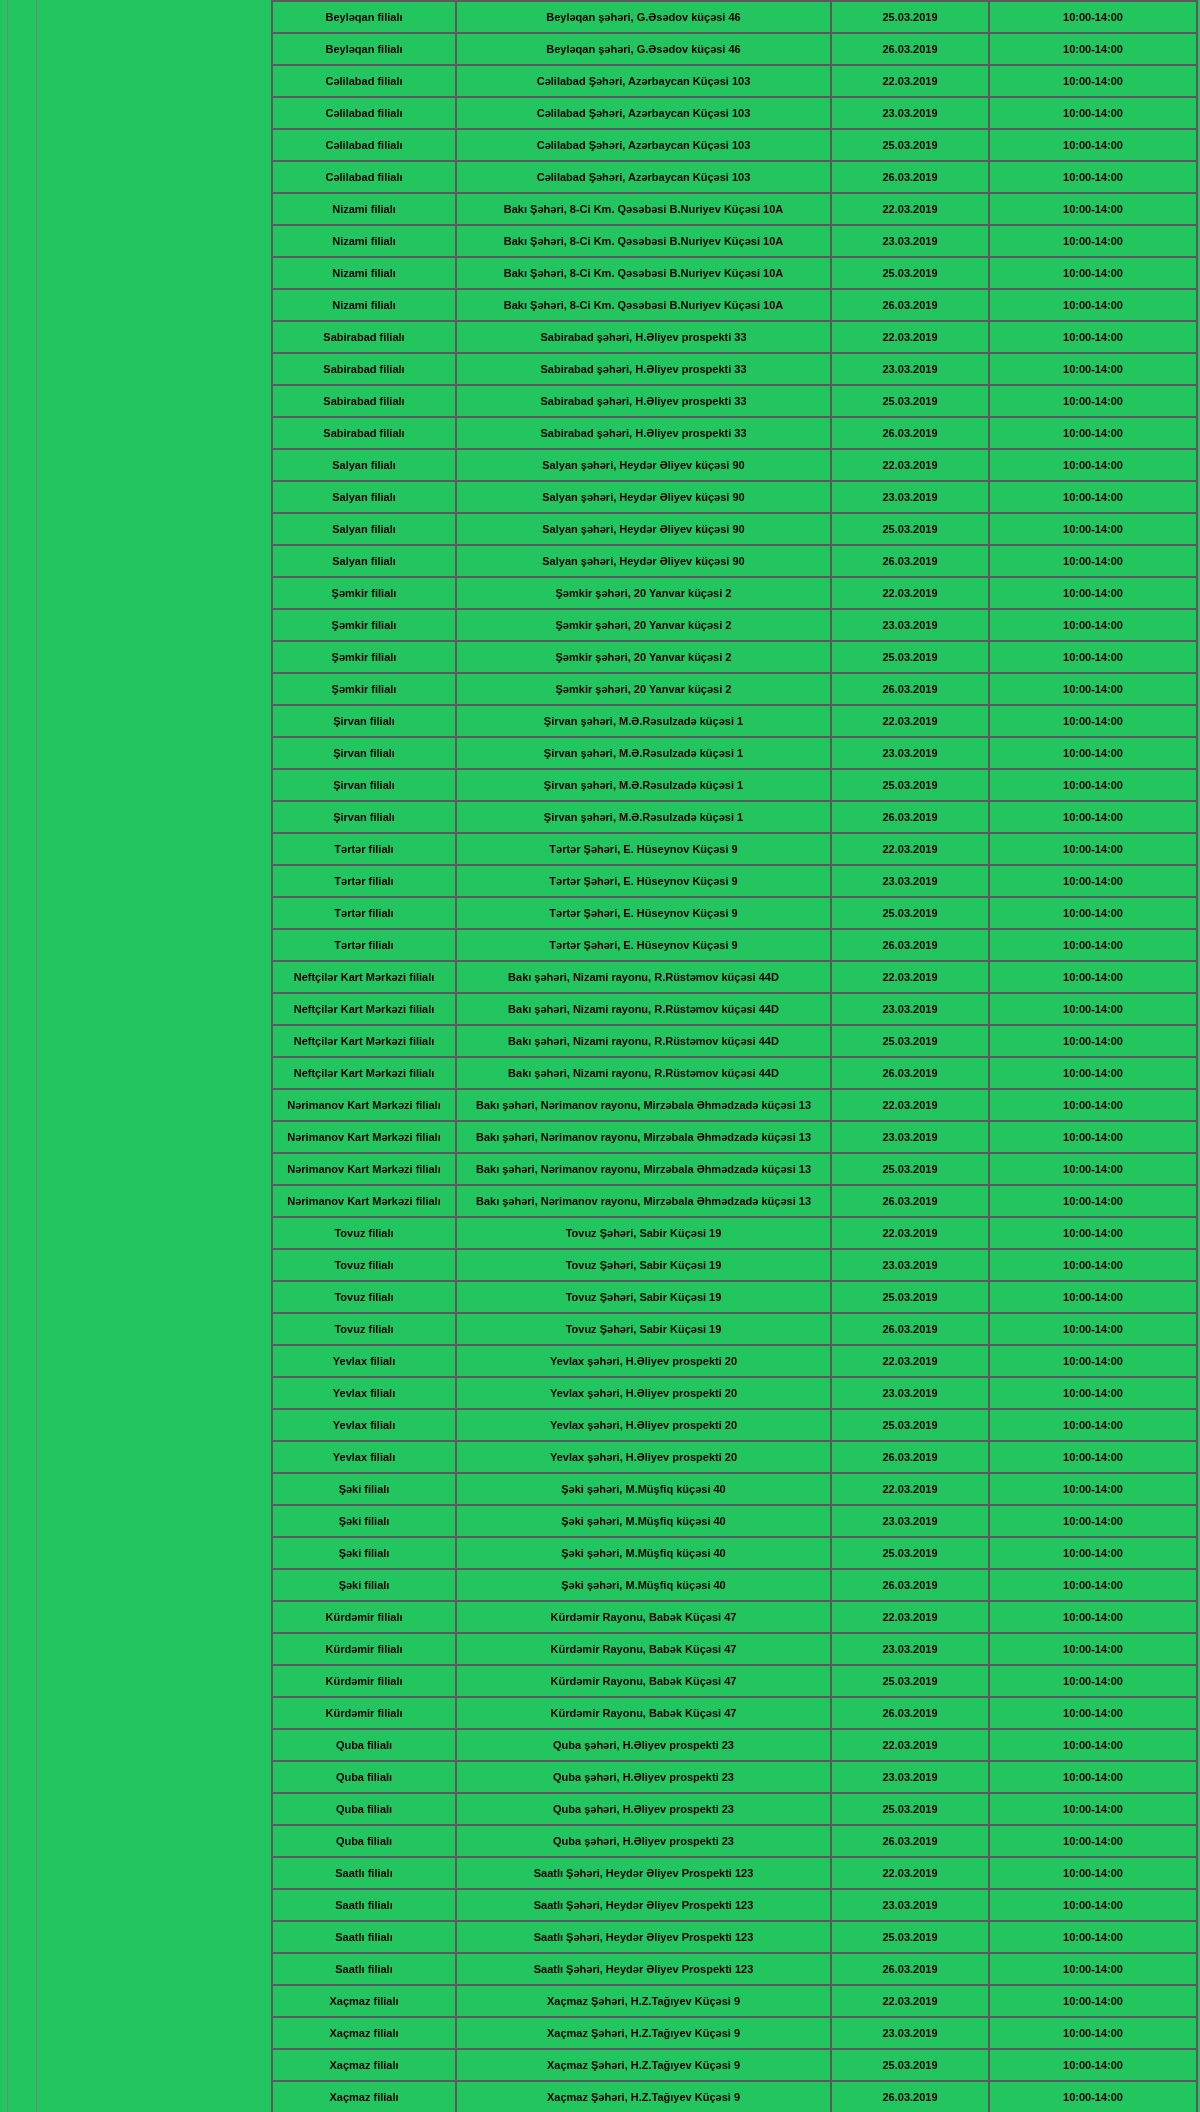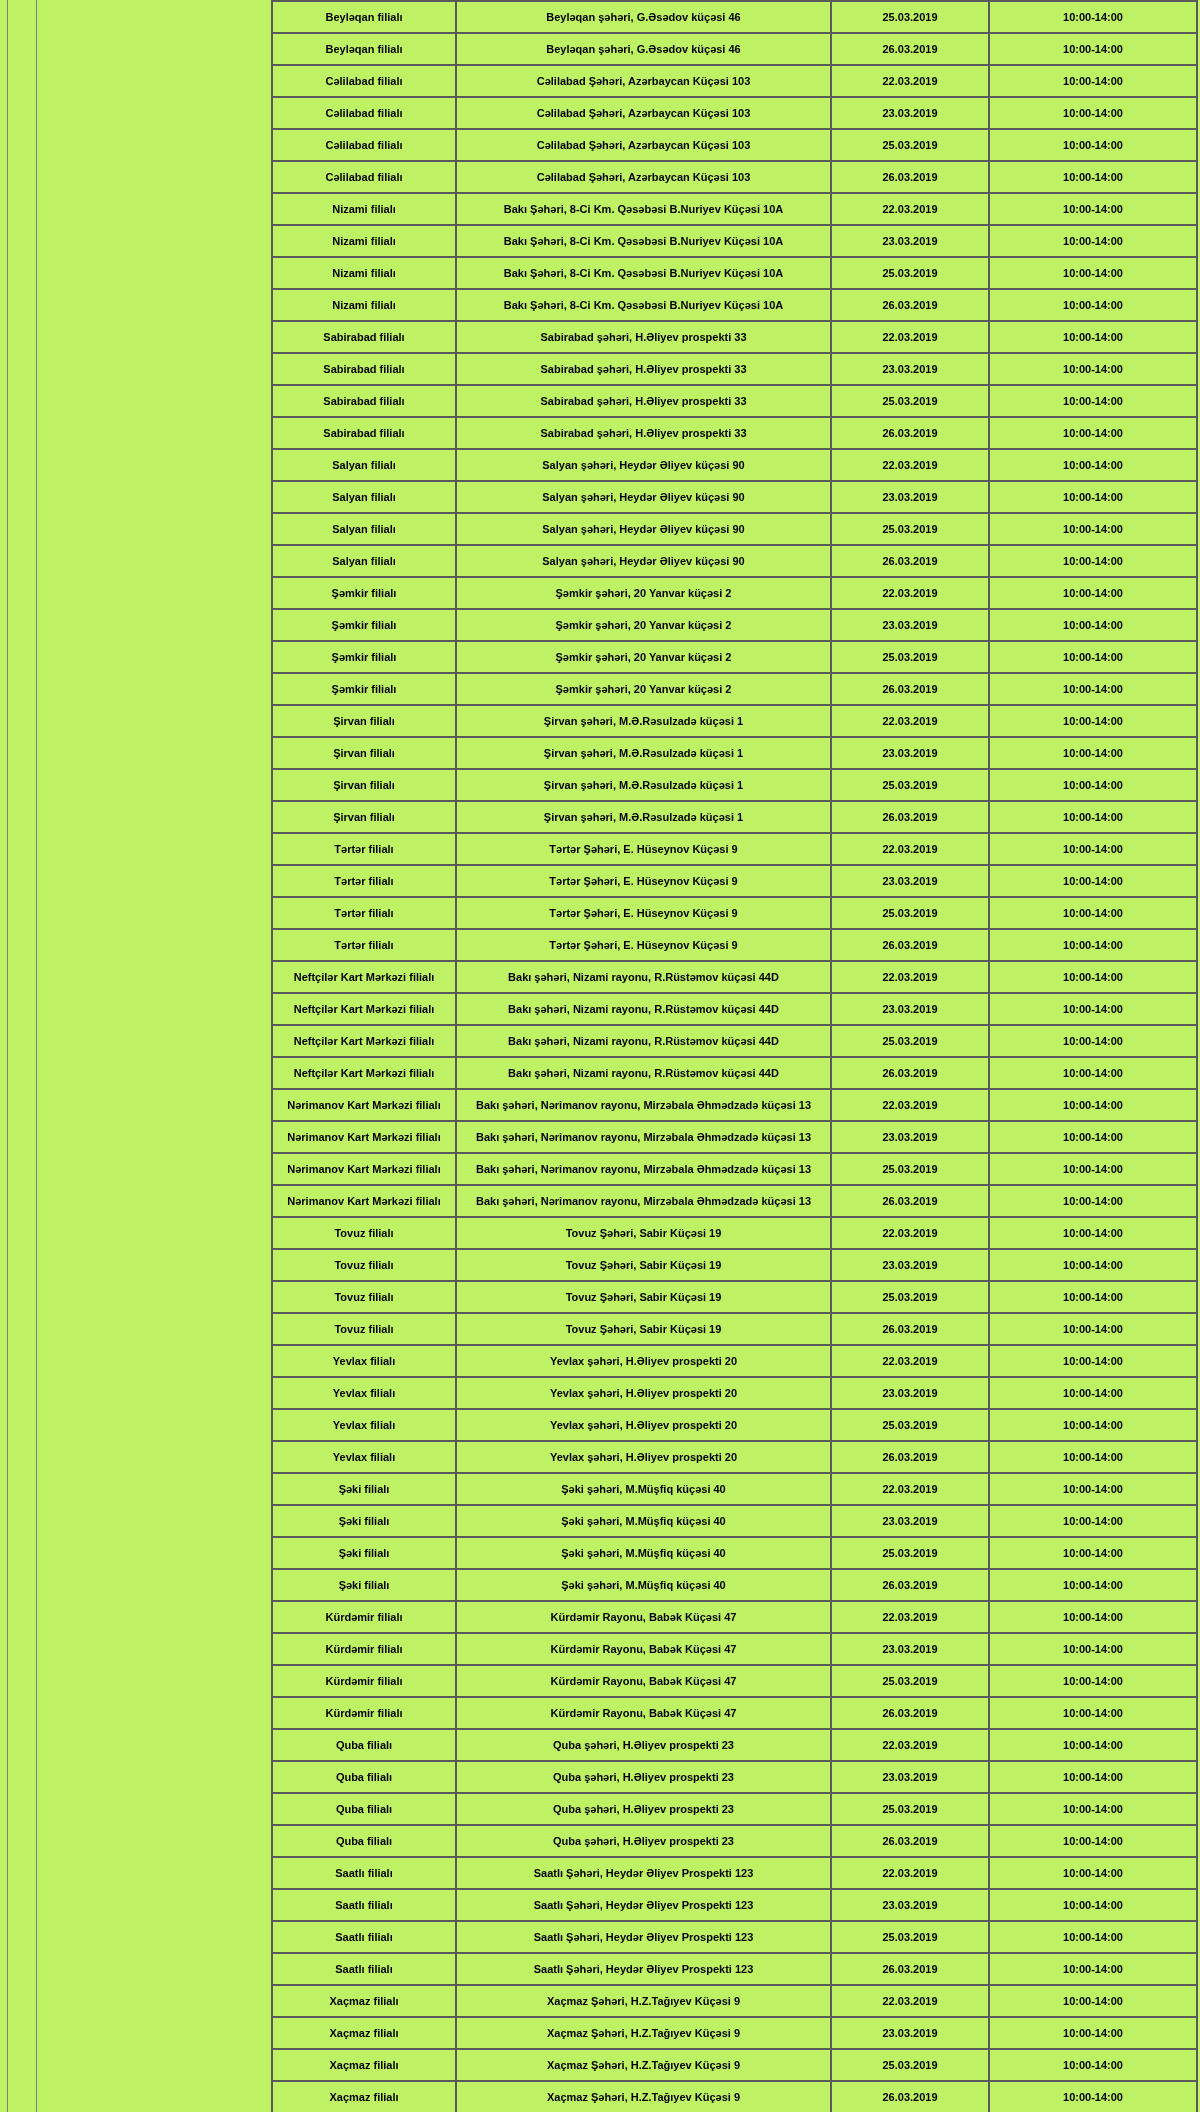--- a/index.html
+++ b/index.html
@@ -4,21 +4,21 @@
 <style>
   html, body { margin: 0; padding: 0; }
   body {
     width: 1200px;
     height: 2112px;
     background: #ffffff;
     position: relative;
     overflow: hidden;
     font-family: "Liberation Sans", sans-serif;
   }
-  .page { position: absolute; inset: 0; background: #bef264; }
+  .page { position: absolute; inset: 0; background: #22c55e; }
   .margin-rule {
     position: absolute;
     top: 0;
     width: 1px;
     height: 2112px;
     background: #7f7f7f;
   }
   .margin-rule.r1 { left: 7px; }
   .margin-rule.r2 { left: 36px; }
   table.schedule {

